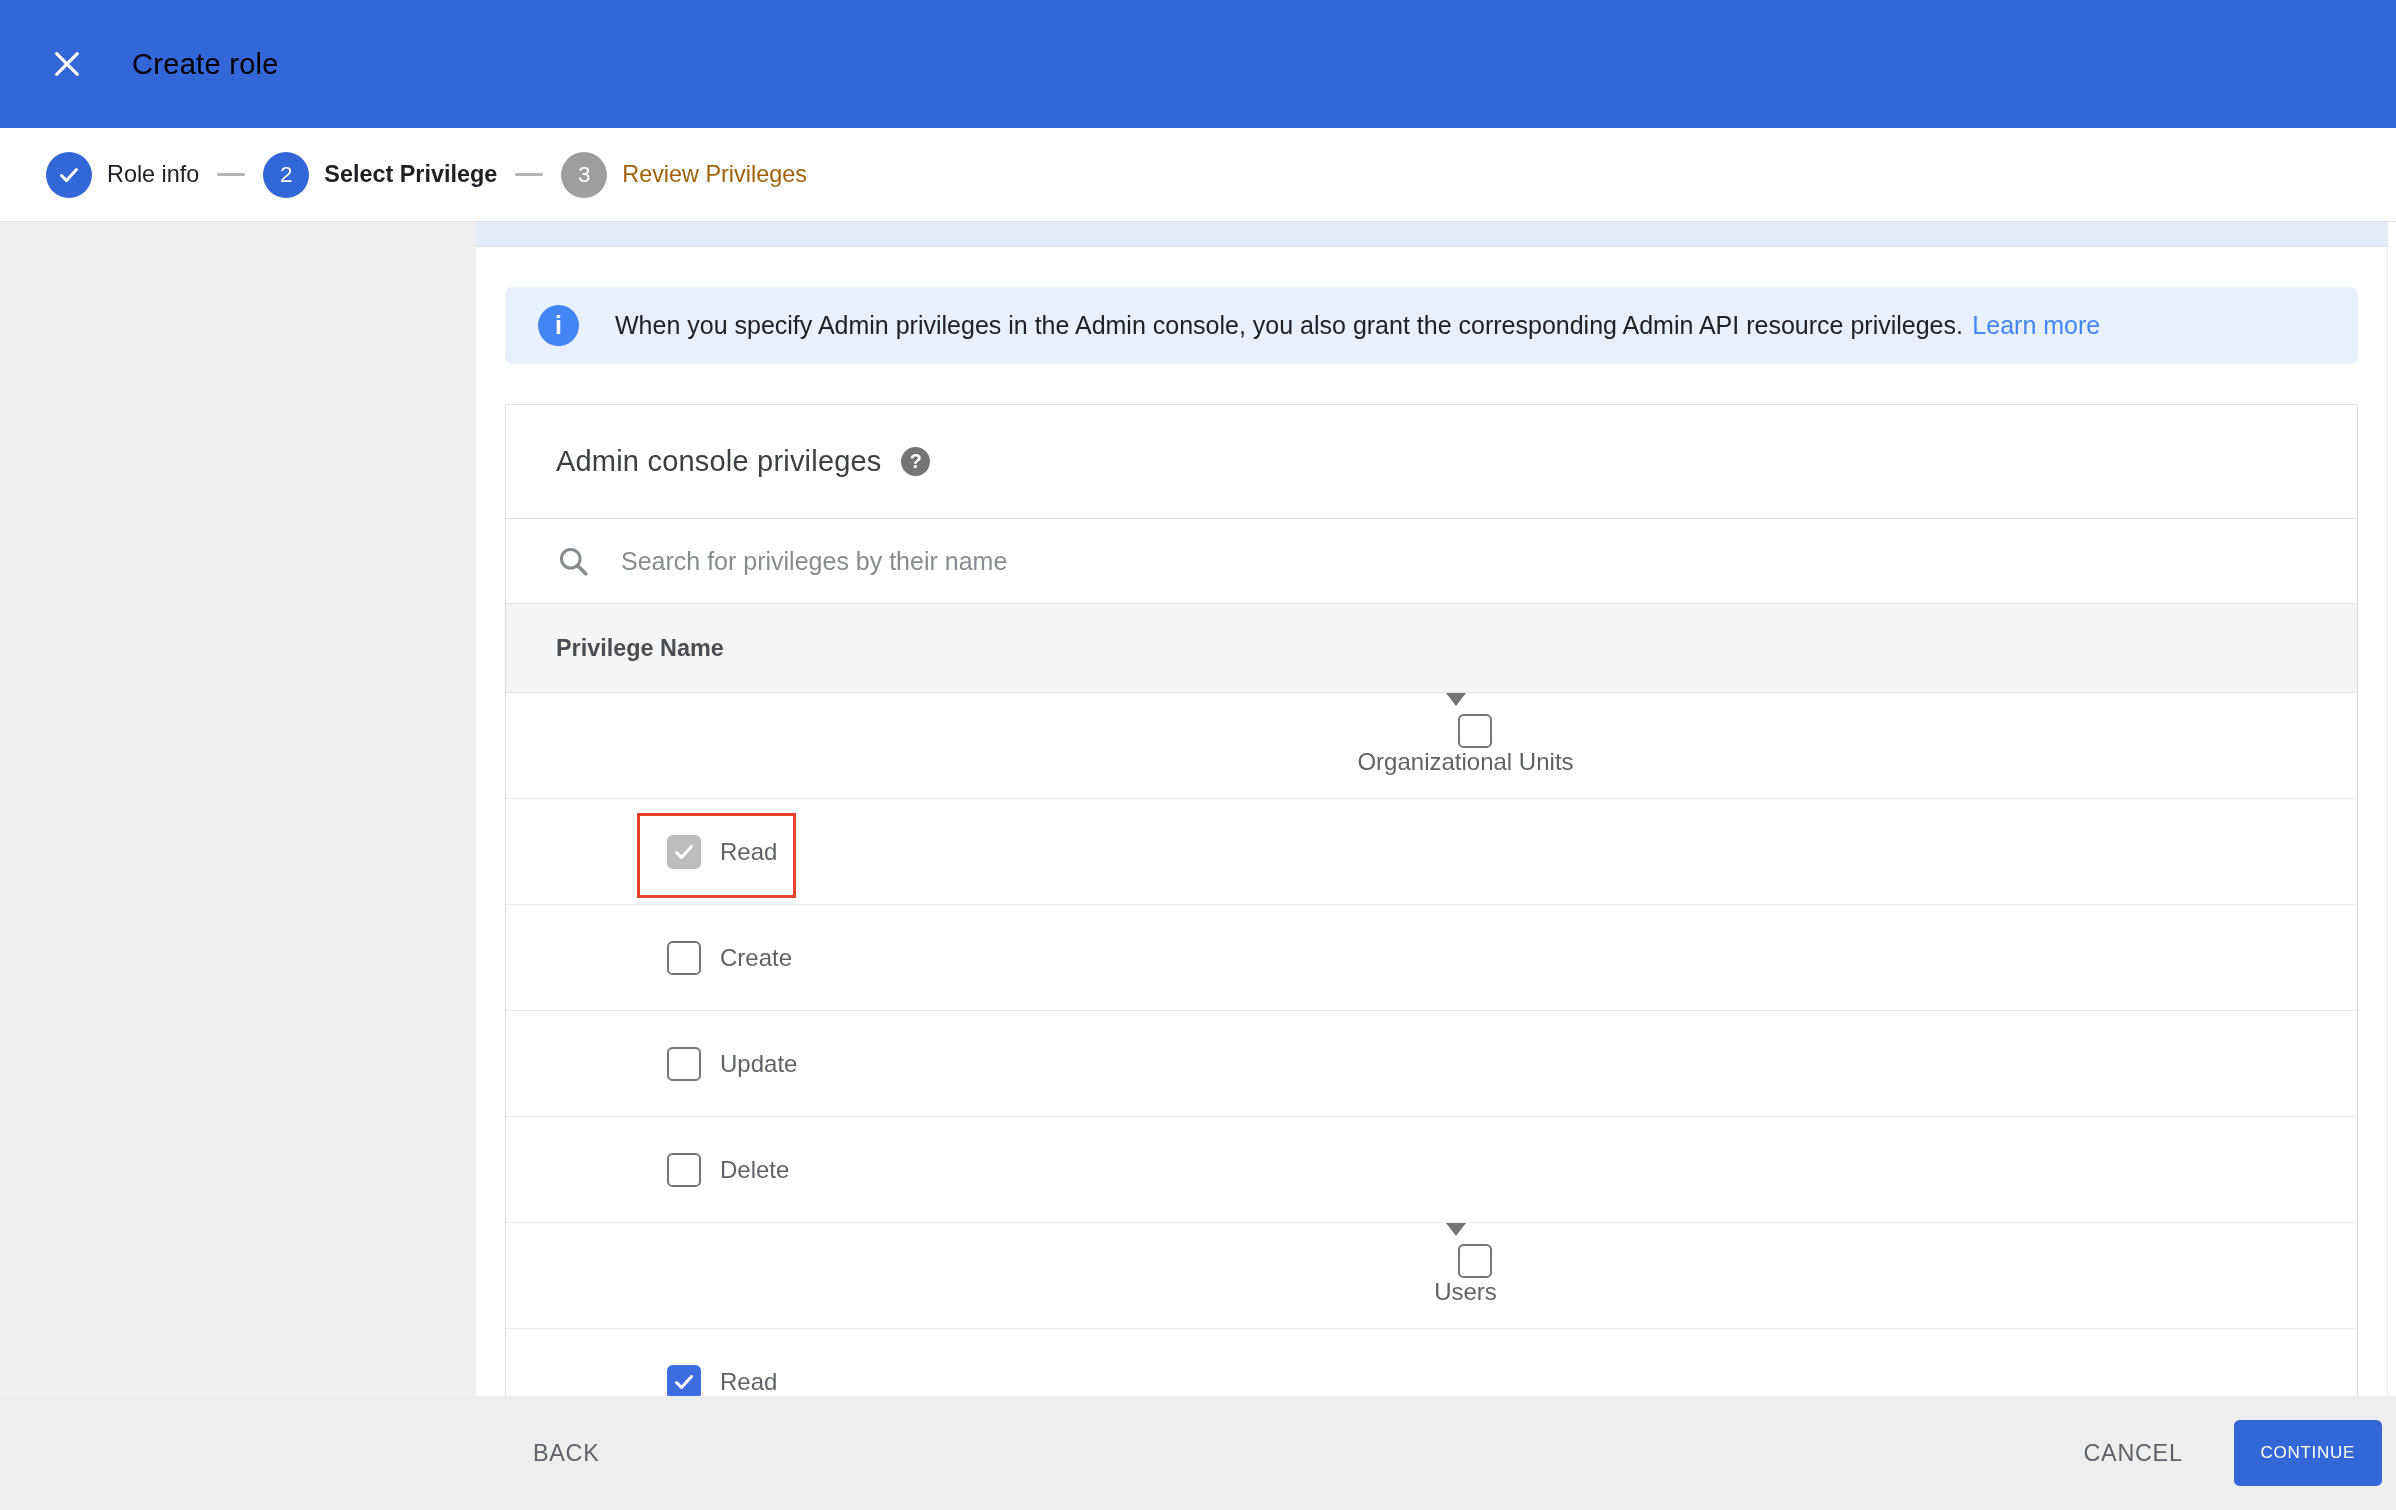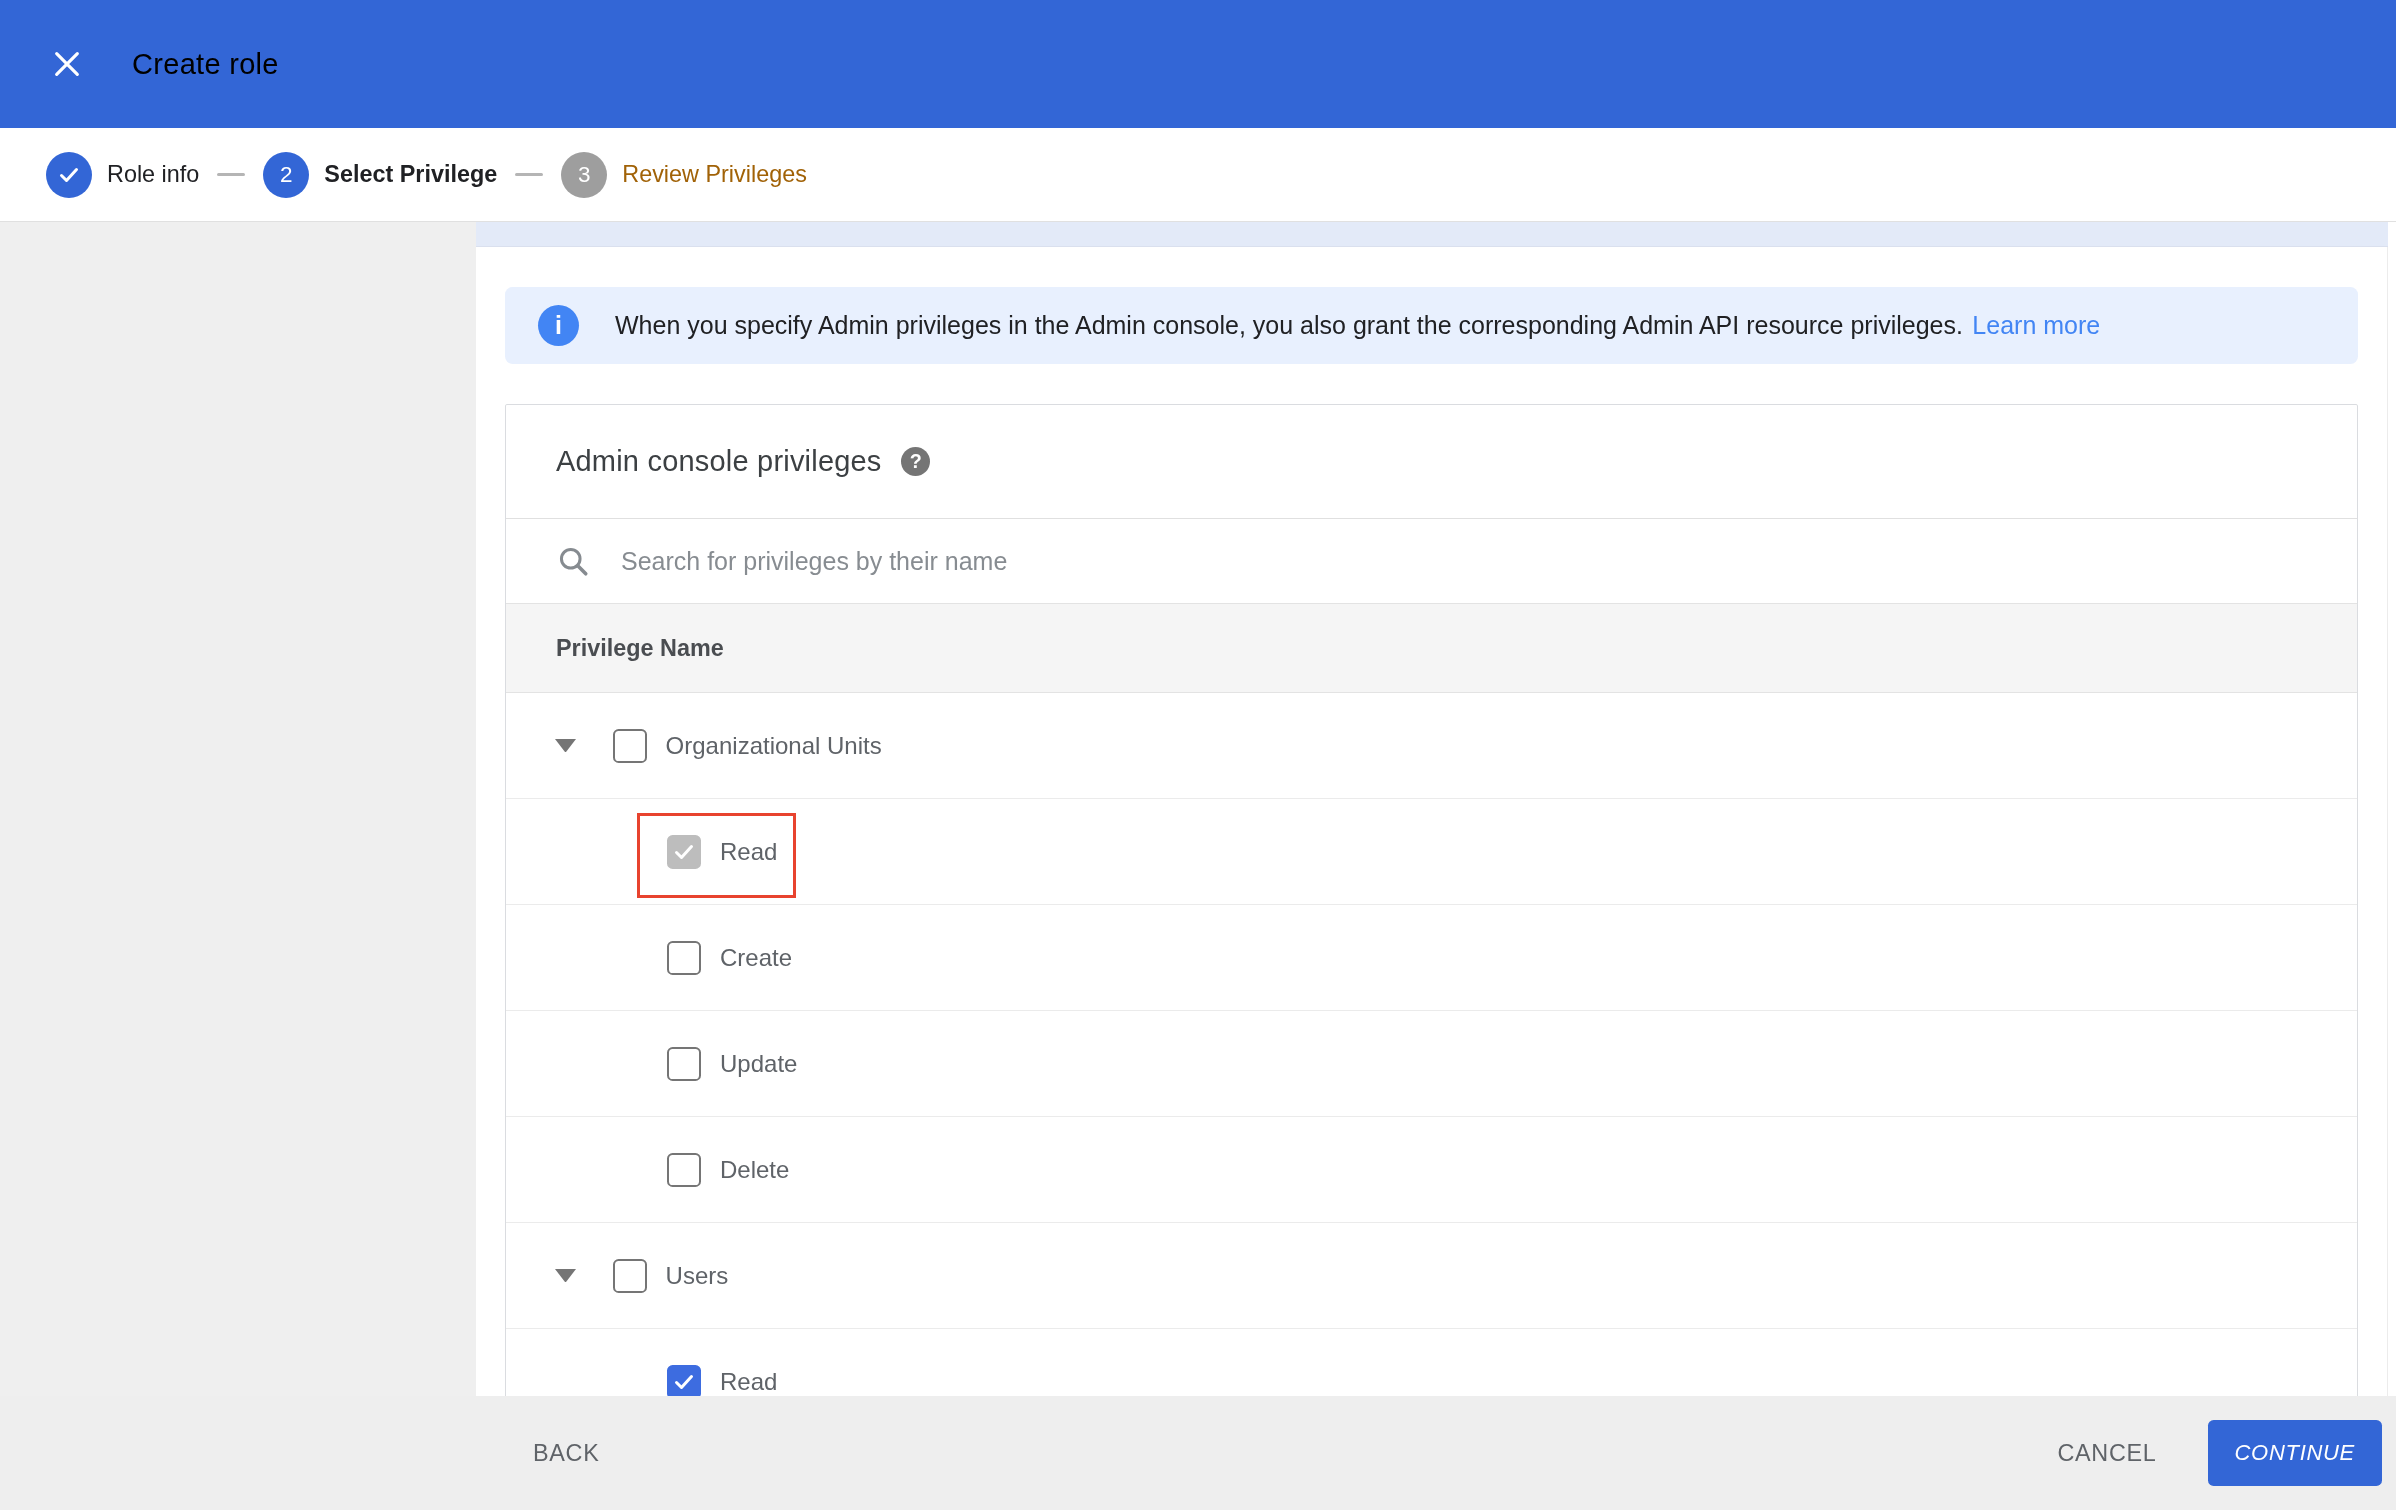--- a/index.html
+++ b/index.html
@@ -62,37 +62,37 @@
   .card-title-row{height:114px;display:flex;align-items:center;padding-left:50px;border-bottom:0.9px solid var(--divider);}
   .card-title{font-size:29px;font-weight:500;color:var(--title);margin:0;letter-spacing:0.2px;}
   .help-icon{width:29px;height:29px;border-radius:50%;background:#757575;color:#fff;font-size:19.7px;font-weight:700;display:flex;align-items:center;justify-content:center;margin-left:19.7px;cursor:pointer;}
   .search-row{height:84px;display:flex;align-items:center;padding-left:49px;}
   .search-input{border:none;outline:none;margin-left:28px;font-size:25px;color:var(--title);width:1312px;background:transparent;}
   .search-input::placeholder{color:#878c91;opacity:1;}
   .thead{height:90px;background:#f5f5f5;border-top:0.9px solid #e3e3e3;border-bottom:0.9px solid #e3e3e3;display:flex;align-items:center;padding-left:50px;font-size:23.4px;font-weight:600;color:#4a4d51;}
 
   
   .row{height:106px;border-bottom:0.9px solid var(--row-divider);display:flex;align-items:center;position:relative;}
-  .row.group{padding-left:49px;}
+  .row.group{padding-left:49px;flex-direction:column;}
   .row.child{padding-left:161px;}
   .caret{width:0;height:0;border-left:10.3px solid transparent;border-right:10.3px solid transparent;border-top:13px solid #757575;cursor:pointer;flex:0 0 20.6px;}
   .row.group .checkbox{margin-left:37px;}
   .checkbox{width:30px;height:30px;border:2.8px solid var(--cb-gray);border-radius:5.6px;background:#fff;cursor:pointer;display:flex;align-items:center;justify-content:center;flex:0 0 30px;box-sizing:content-box;}
   .checkbox.checked-gray{background:var(--cb-disabled);border-color:var(--cb-disabled);}
   .checkbox.checked-blue{background:var(--cb-blue);border-color:var(--cb-blue);}
   .row-label{margin-left:19px;font-size:24px;color:var(--label);}
   .highlight-box{position:absolute;left:131px;top:14px;width:159px;height:85px;border:3.7px solid var(--highlight);pointer-events:none;}
 
   
   .footer{flex:0 0 114px;background:var(--footer);display:flex;align-items:center;position:relative;z-index:2;}
   .text-btn{background:none;border:none;color:var(--label);font-size:23.4px;font-weight:500;letter-spacing:0.7px;cursor:pointer;padding:0;font-family:inherit;}
   .back-btn{margin-left:533px;}
   .footer-right{margin-left:auto;display:flex;align-items:center;margin-right:15px;}
   .cancel-btn{margin-right:51px;}
-  .continue-btn{background:var(--primary);color:#fff;border:none;border-radius:5.6px;height:66px;padding:0 27px;font-size:22px;font-weight:500;letter-spacing:0.7px;cursor:pointer;font-family:inherit;font-style:italic;}
+  .continue-btn{background:var(--primary);color:#fff;border:none;border-radius:5.6px;height:66px;padding:0 27px;font-size:17px;font-weight:500;letter-spacing:0.7px;cursor:pointer;font-family:inherit;}
 </style>
 </head>
 <body>
 
 <div class="app">
 
   <header class="appbar">
     <button class="close-btn">
       <svg width="30" height="30" viewBox="0 0 32 32">
         <path d="M5 5 L27 27 M27 5 L5 27" stroke="#ffffff" stroke-width="3.4" stroke-linecap="round" fill="none"></path>

